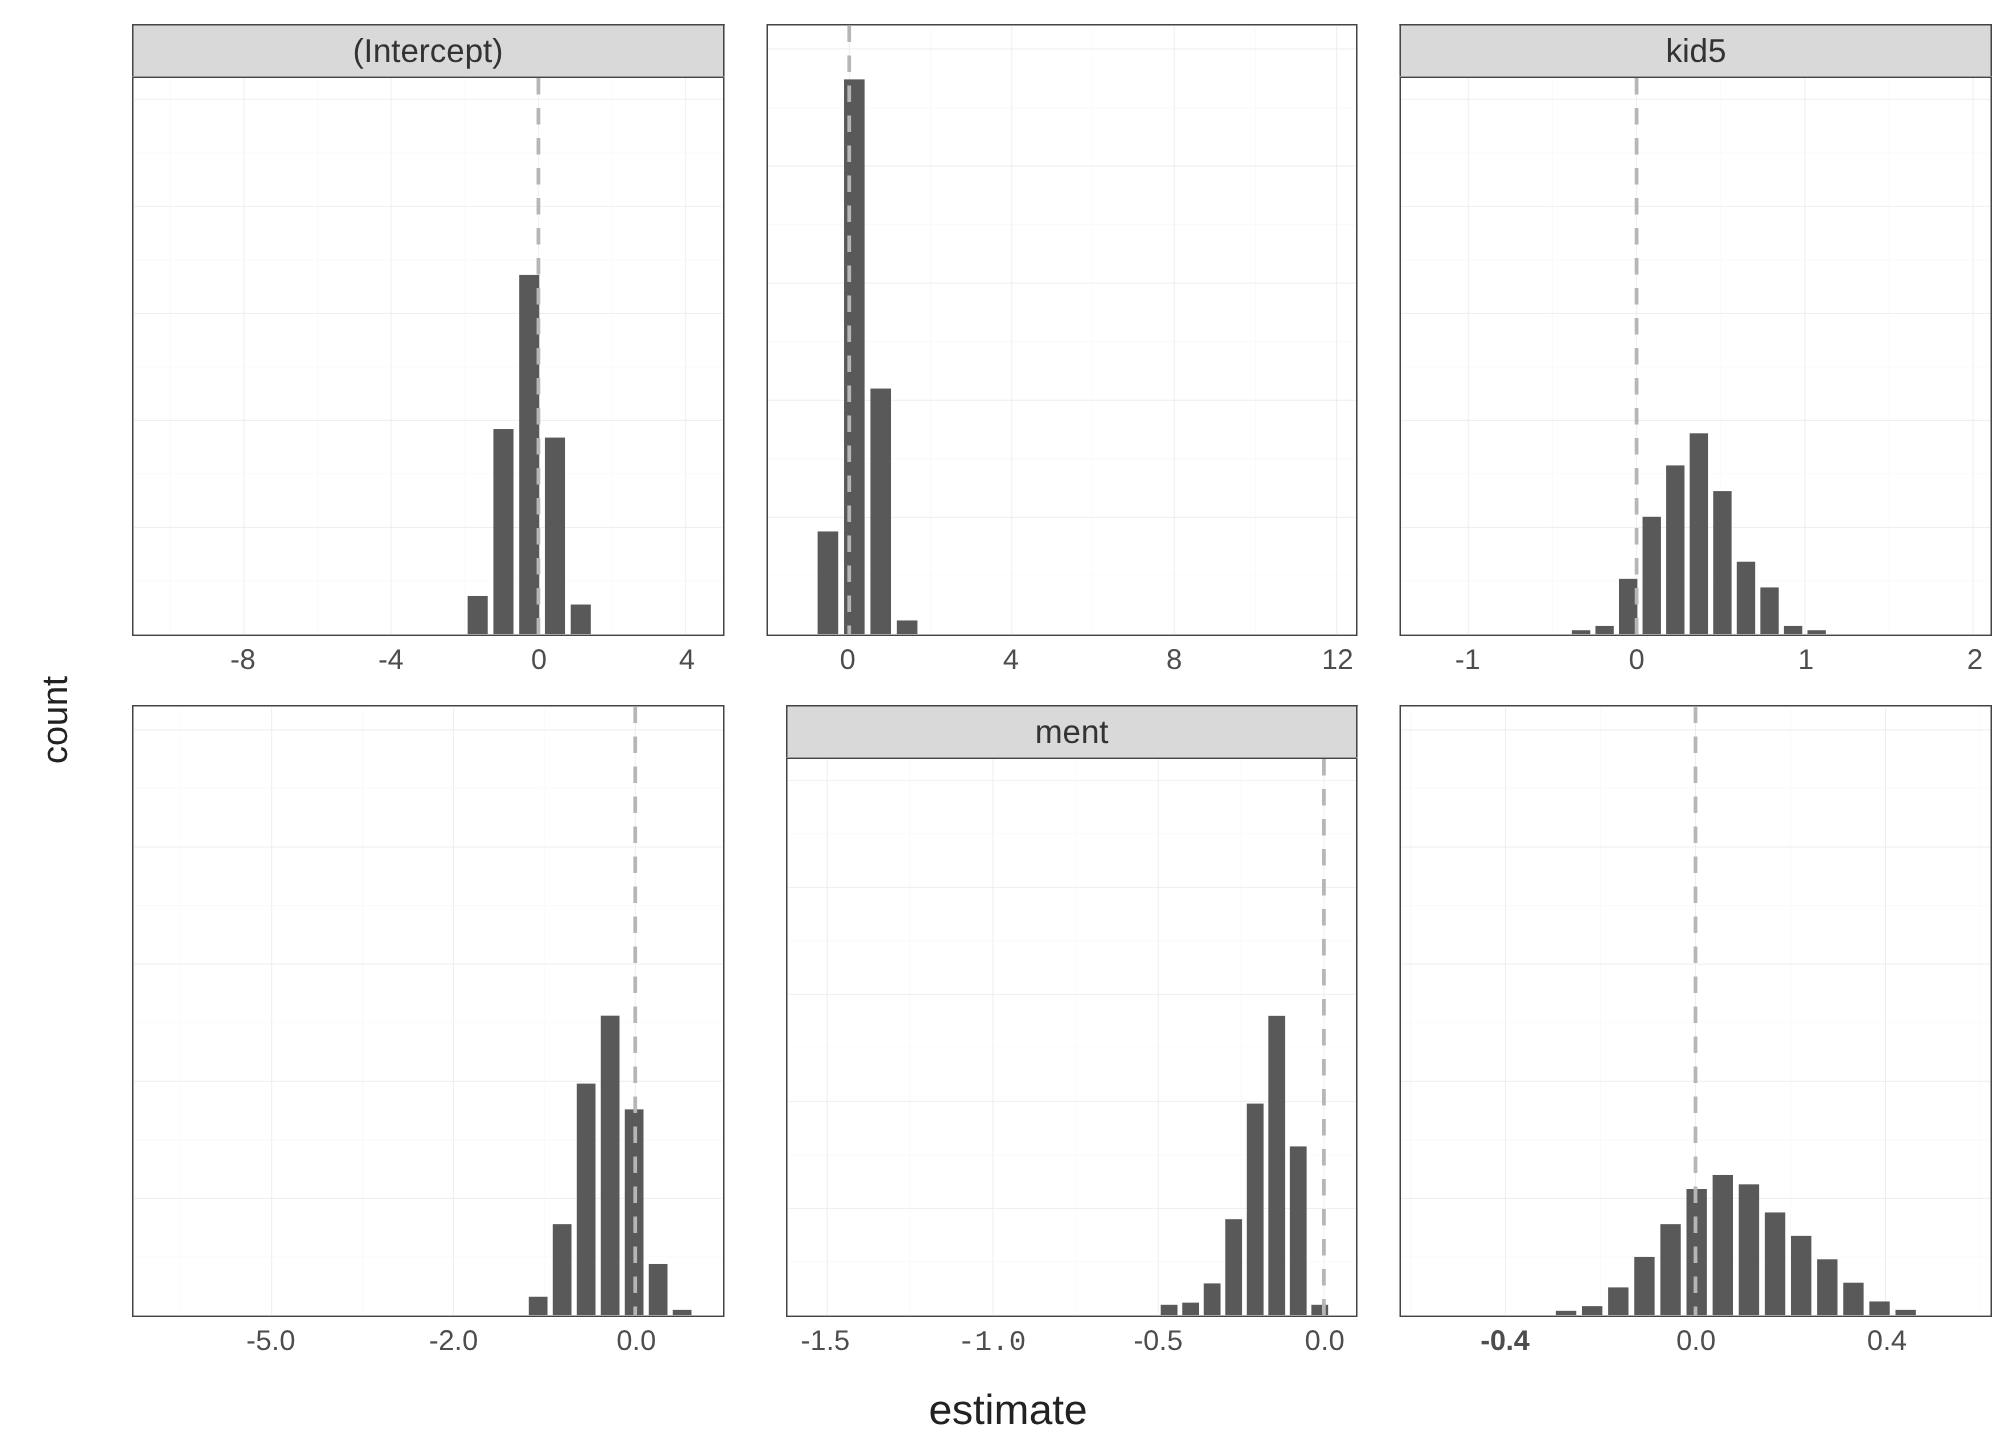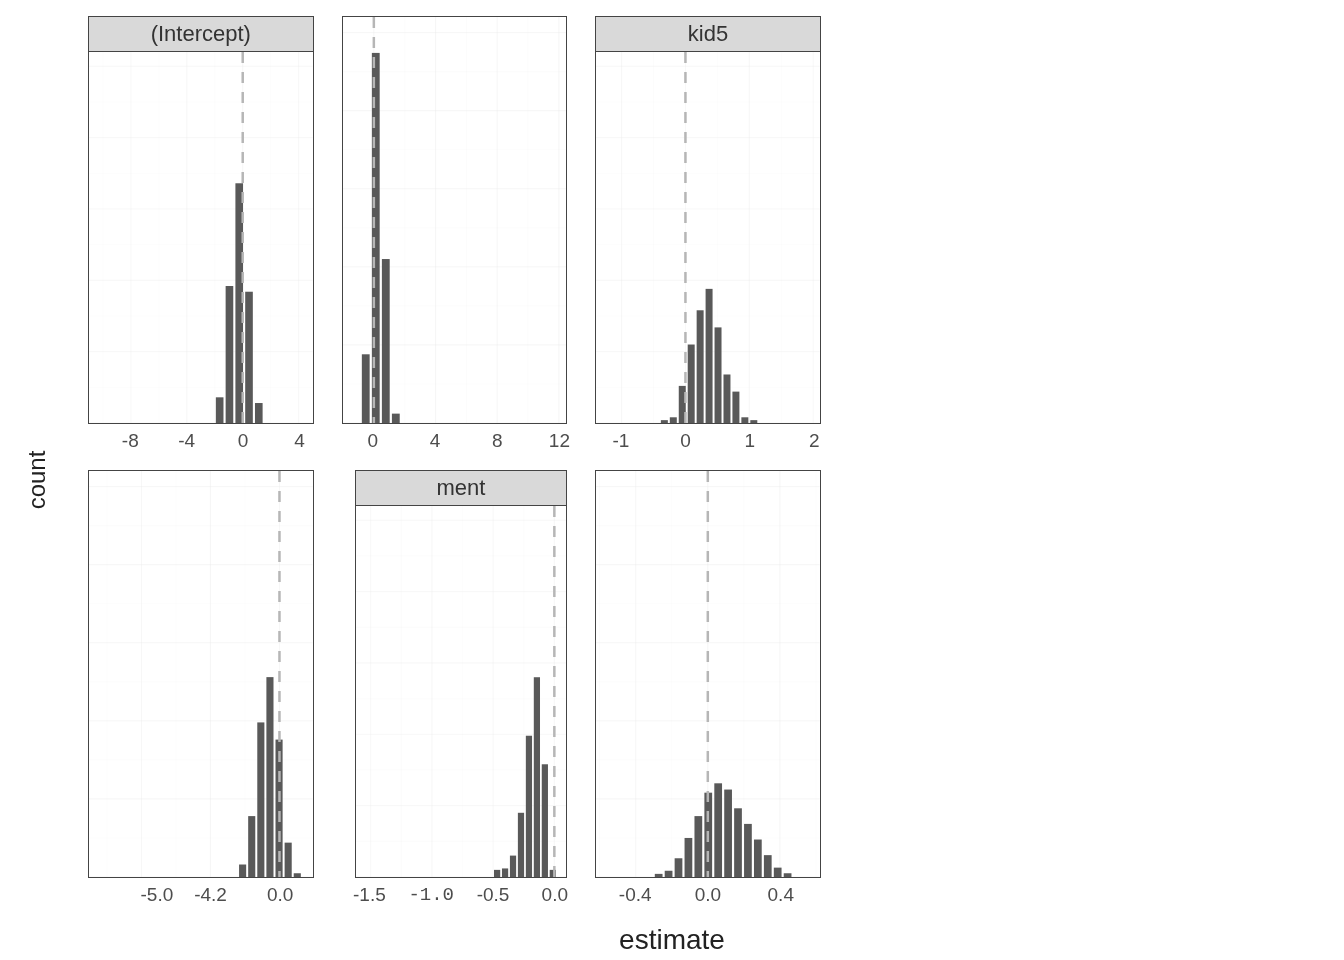--- a/index.html
+++ b/index.html
@@ -43,21 +43,21 @@
     transform: translateX(-50%);
     font-size: 28px;
   }
   .grid {
     position: absolute;
     left: 88px;
     right: 16px;
     top: 16px;
     bottom: 48px;
     display: grid;
-    grid-template-columns: repeat(5, 1fr);
+    grid-template-columns: repeat(3, 1fr);
     grid-template-rows: repeat(2, 1fr);
     gap: 12px 28px;
   }
   .facet {
     display: flex;
     flex-direction: column;
     position: relative;
   }
   .strip {
     height: 34px;
@@ -320,22 +320,22 @@
                 <div class="y-tick-label" style="top: 100%;">0</div>
                 <div class="y-tick-label" style="top: 80.7692%;">250</div>
                 <div class="y-tick-label" style="top: 61.5385%;">500</div>
                 <div class="y-tick-label" style="top: 42.3077%;">750</div>
                 <div class="y-tick-label" style="top: 23.0769%;">1000</div>
                 <div class="y-tick-label" style="top: 3.84615%;">1250</div>
               </div>
             </div>
           </div>
           <div class="x-ticks">
-            <div class="x-tick-label" style="left: 23.4568%; margin-left: 16px;">-5.0</div>
-            <div class="x-tick-label" style="left: 54.321%;">-4.2</div>
+            <div class="x-tick-label" style="left: 23.4568%;">-5.0</div>
+            <div class="x-tick-label" style="left: 54.321%;">-2.0</div>
             <div class="x-tick-label" style="left: 85.1852%;">0.0</div>
           </div>
         </div>
       </div>
       <div class="facet" style="grid-area: 2 / 2; padding-left: 13px;">
         <div class="strip">ment</div>
         <div class="panel-wrap">
           <div class="panel-row">
             <div class="panel">
               <svg viewBox="0 0 1000 1000" preserveAspectRatio="none">
@@ -424,20 +424,20 @@
                   <rect x="795.2016129032259" width="34.596774193548406" y="976.9230769230769" height="23.076923076923094"></rect>
                   <rect x="839.5564516129032" width="34.59677419354831" y="990.7692307692307" height="9.230769230769283"></rect>
                 </g>
                 <g class="vline">
                   <line x1="500" x2="500" y1="0" y2="1000" vector-effect="non-scaling-stroke"></line>
                 </g>
               </svg>
             </div>
           </div>
           <div class="x-ticks">
-            <div class="x-tick-label" style="left: 17.7419%;">-0.4</div>
+            <div class="x-tick-label" style="left: 17.7419%; font-weight: bold;">-0.4</div>
             <div class="x-tick-label" style="left: 50%;">0.0</div>
             <div class="x-tick-label" style="left: 82.2581%; text-align: center;">0.4</div>
           </div>
         </div>
       </div>
     </div>
 </div>
 
 </body></html>

